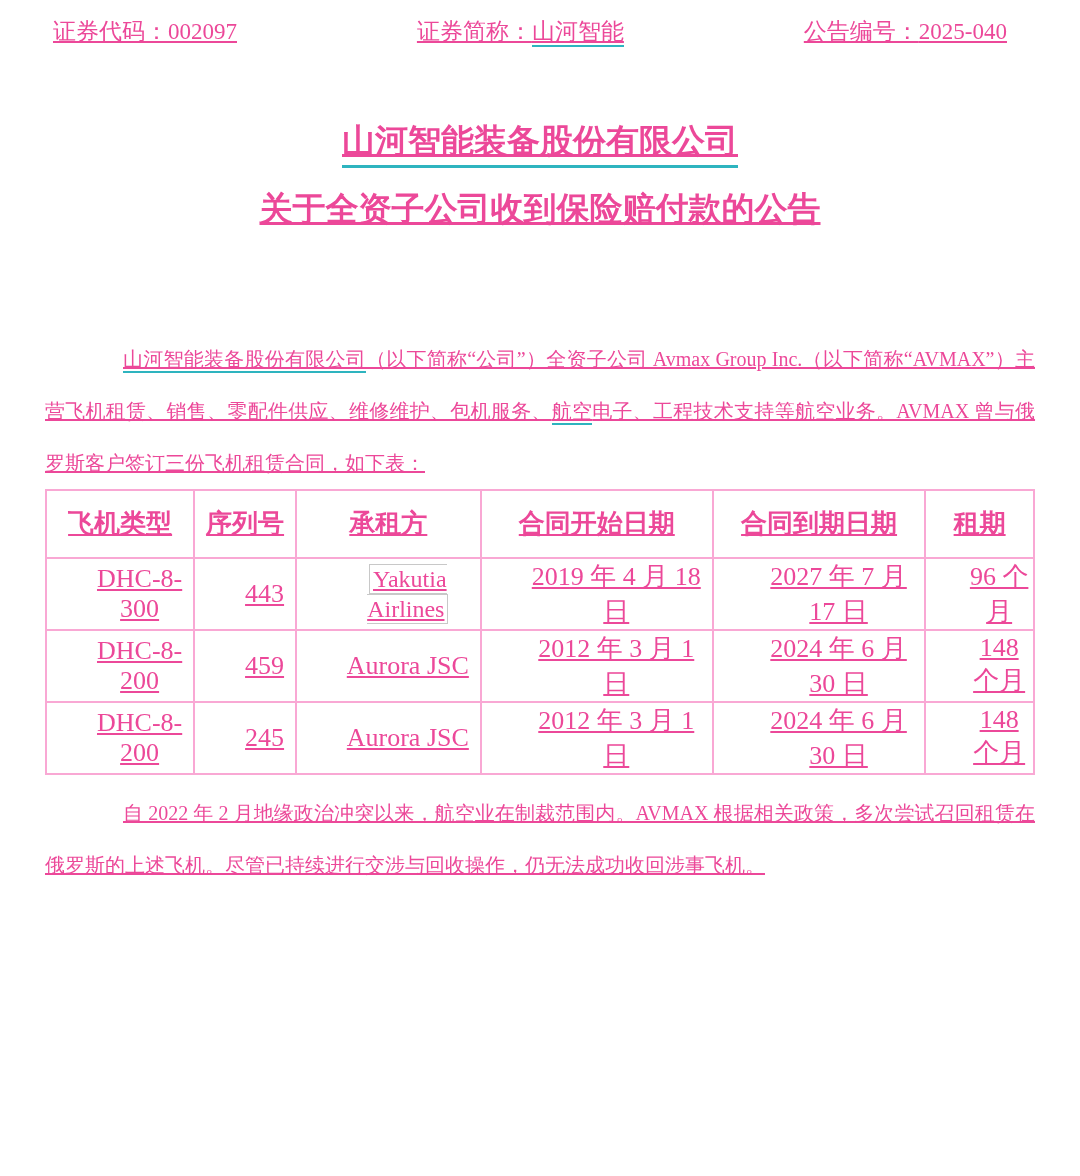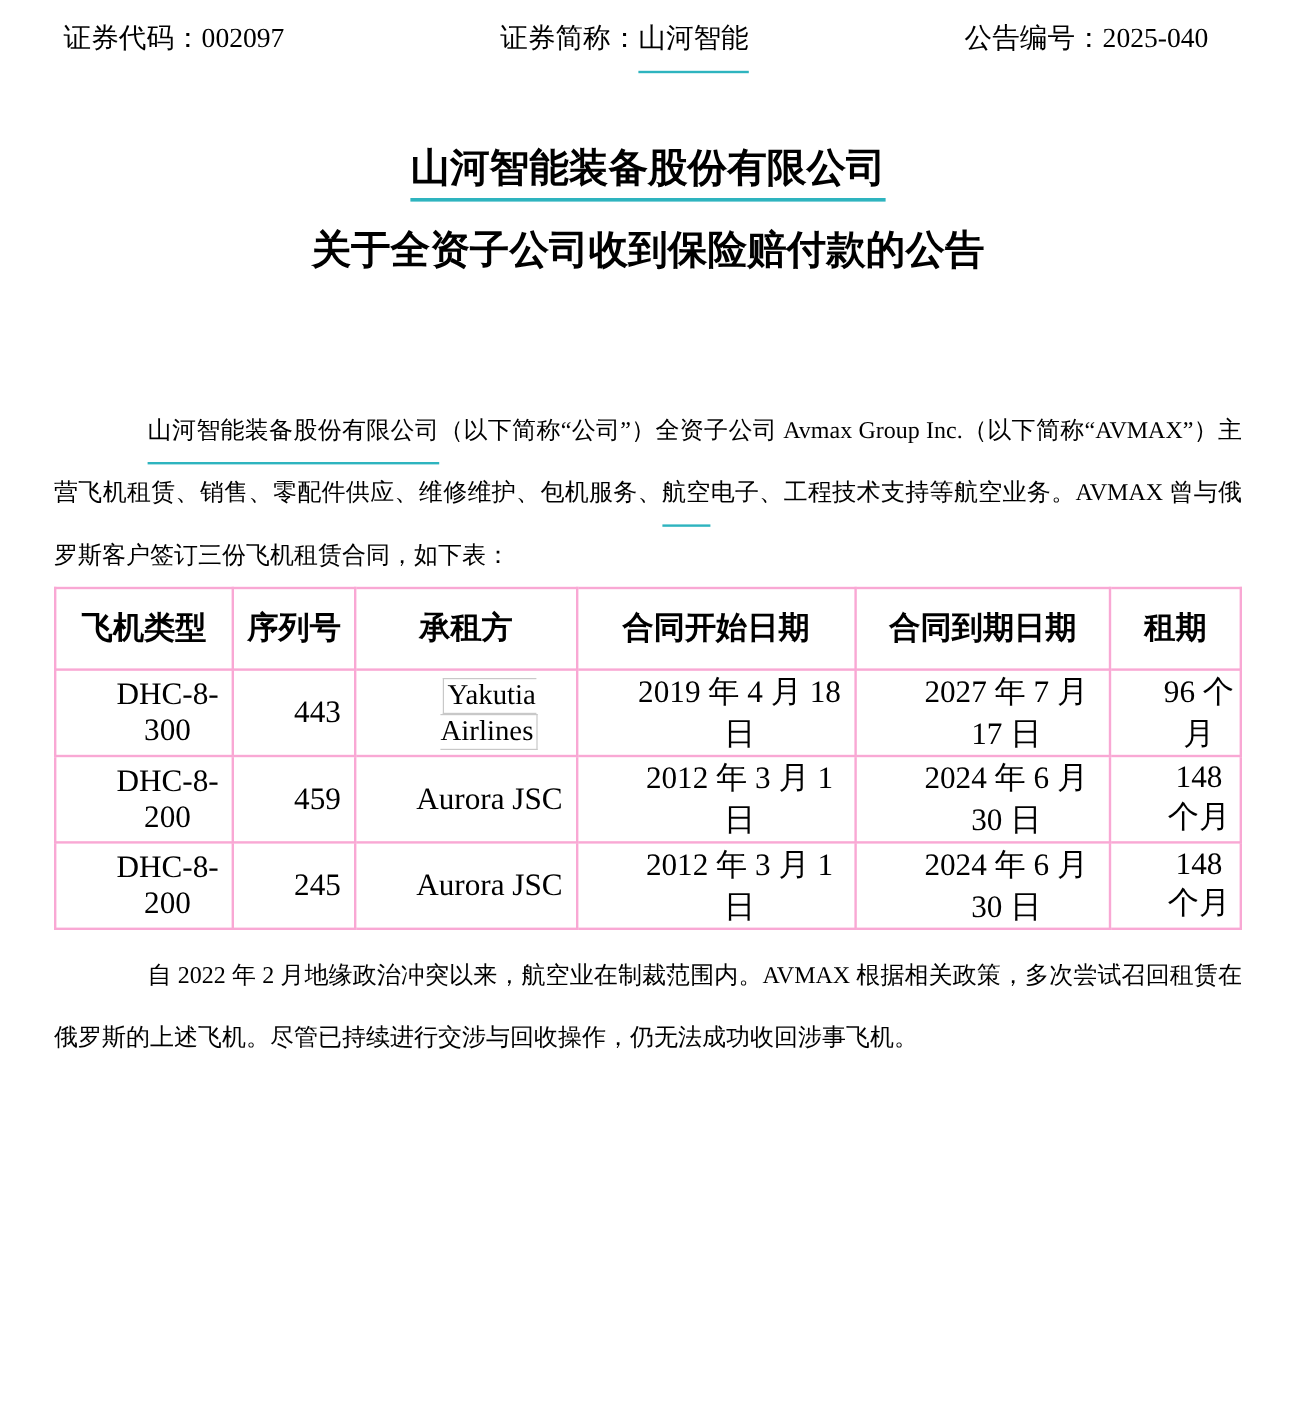--- a/index.html
+++ b/index.html
@@ -2,34 +2,35 @@
 <html style="--accent: #2eb4bf; --markborder: #c8c8c8;"><head>
 <meta charset="utf-8">
 <style>
   html,body { margin:0; padding:0; background:#ffffff; }
   .page {
     position:relative;
     width:1080px; height:960px;
     box-sizing:border-box;
     padding:16px 45px 0 45px;
     background:#ffffff;
-    color:#000000;
+    color:#ec4899;
     font-family:"Liberation Serif","DejaVu Serif",serif;
     overflow:hidden;
+    text-decoration:underline;
   }
   .doc-header {
     display:flex;
     justify-content:space-between;
     align-items:baseline;
     font-size:23px;
     padding:0 28px 0 8px;
   }
   .teal-u {
     border-bottom:2px solid var(--accent,#2eb4bf);
-    padding-bottom:15px;
+    padding-bottom:1px;
   }
   .title-main {
     margin:76px 0 0 0;
     text-align:center;
     font-size:33px;
     font-weight:bold;
     line-height:1.15;
   }
   .title-main .title-underline {
     border-bottom:3px solid var(--accent,#2eb4bf);

